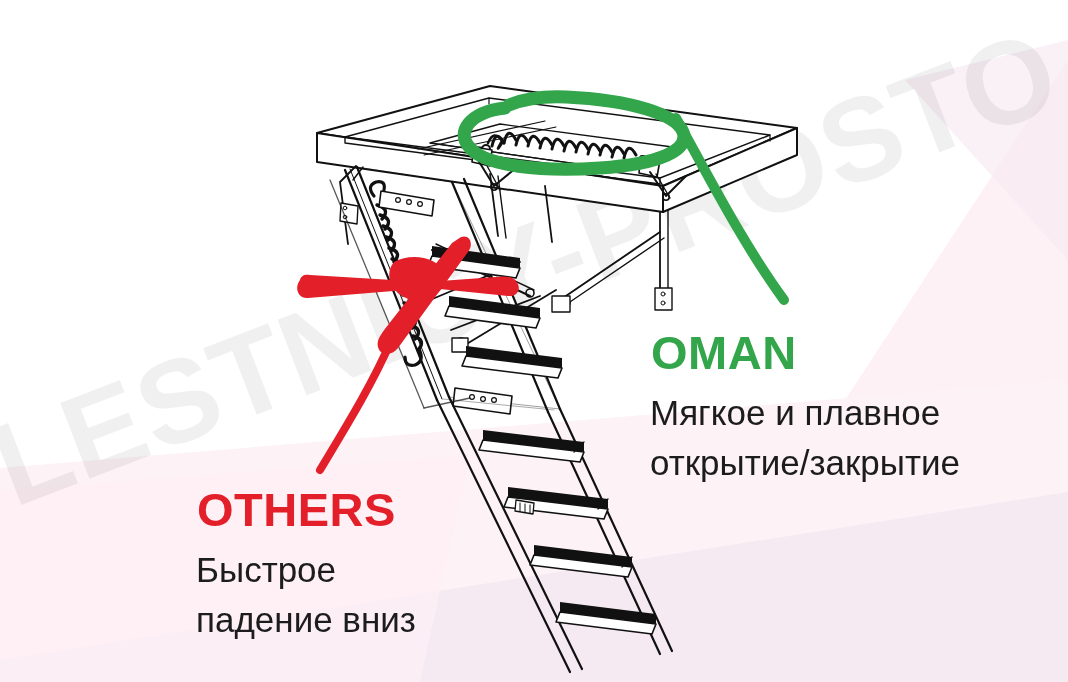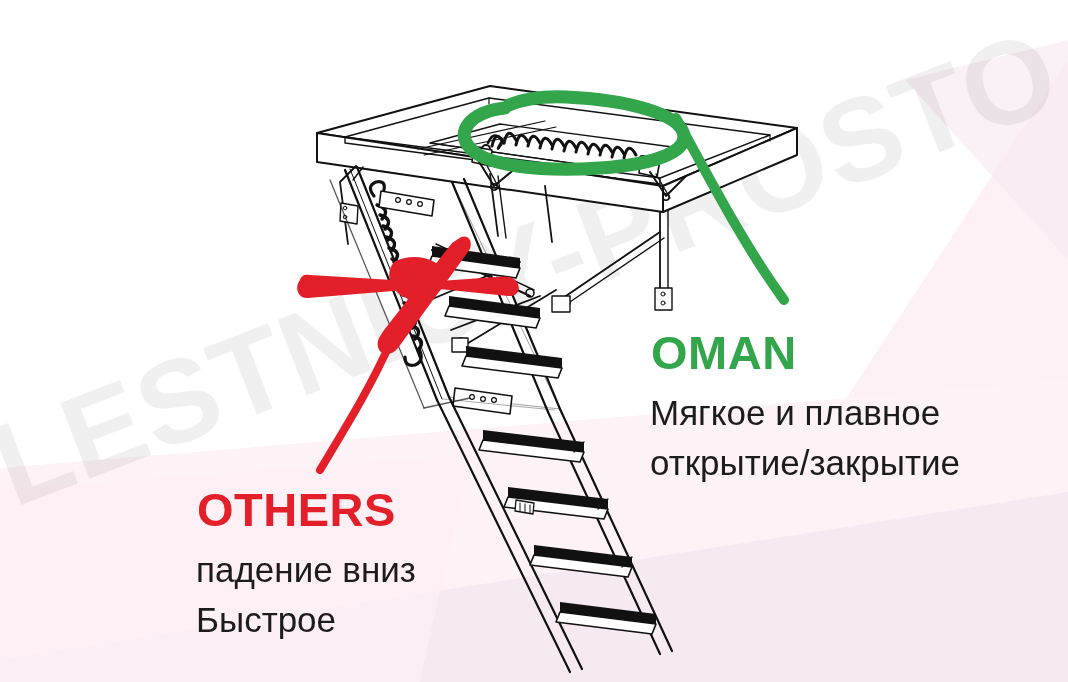--- a/index.html
+++ b/index.html
@@ -320,18 +320,18 @@
     <p class="brand green">OMAN</p>
     <p class="desc">
       <span>Мягкое и плавное</span>
       <span>открытие/закрытие</span>
     </p>
   </div>
 
   <div class="label-block" id="others-block">
     <p class="brand red">OTHERS</p>
     <p class="desc">
+      <span>Быстрое</span>
       <span>падение вниз</span>
-      <span>Быстрое</span>
     </p>
   </div>
 
 </div>
 
 </body></html>

